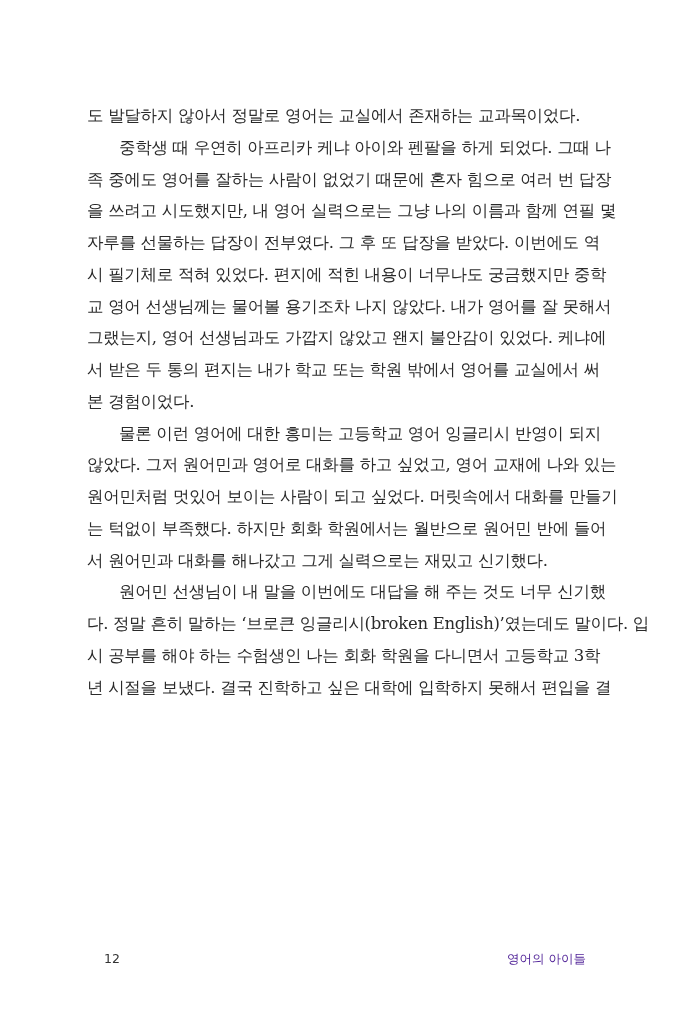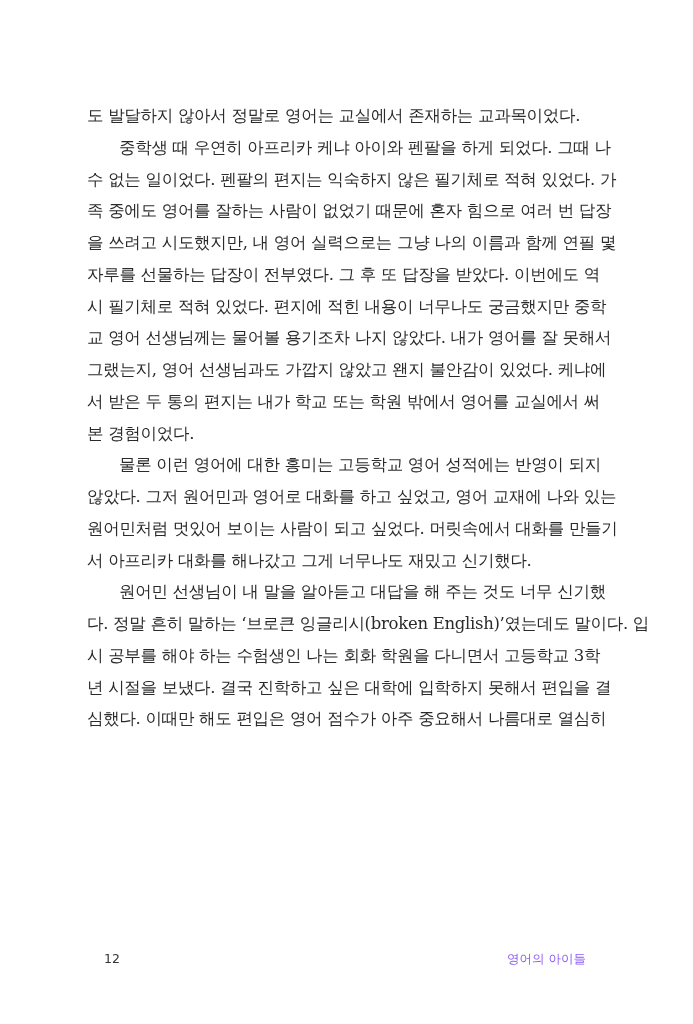--- a/index.html
+++ b/index.html
@@ -56,47 +56,46 @@
     .page-number {
       position: absolute;
       left: 104px;
       top: 0;
       text-align: right;
     }
     .running-title {
       position: absolute;
       right: 107px;
       top: 0;
-      color: #8b5cf6;
+      color: #4c1d95;
     }
   </style>
 </head>
 <body>
 
 <div class="page">
   <div class="body-text">
     <span class="line last">도 발달하지 않아서 정말로 영어는 교실에서 존재하는 교과목이었다.</span>
     <span class="line indent">중학생 때 우연히 아프리카 케냐 아이와 펜팔을 하게 되었다. 그때 나</span>
-    <span class="line">수 없는 일이었다. 펜팔의 편지는 익숙하지 않은 필기체로 적혀 있었다. 가</span>
     <span class="line">족 중에도 영어를 잘하는 사람이 없었기 때문에 혼자 힘으로 여러 번 답장</span>
     <span class="line">을 쓰려고 시도했지만, 내 영어 실력으로는 그냥 나의 이름과 함께 연필 몇</span>
     <span class="line">자루를 선물하는 답장이 전부였다. 그 후 또 답장을 받았다. 이번에도 역</span>
     <span class="line">시 필기체로 적혀 있었다. 편지에 적힌 내용이 너무나도 궁금했지만 중학</span>
     <span class="line">교 영어 선생님께는 물어볼 용기조차 나지 않았다. 내가 영어를 잘 못해서</span>
     <span class="line">그랬는지, 영어 선생님과도 가깝지 않았고 왠지 불안감이 있었다. 케냐에</span>
     <span class="line">서 받은 두 통의 편지는 내가 학교 또는 학원 밖에서 영어를 교실에서 써</span>
     <span class="line last">본 경험이었다.</span>
-    <span class="line indent">물론 이런 영어에 대한 흥미는 고등학교 영어 성적에는 반영이 되지</span>
+    <span class="line indent">물론 이런 영어에 대한 흥미는 고등학교 영어 잉글리시 반영이 되지</span>
     <span class="line">않았다. 그저 원어민과 영어로 대화를 하고 싶었고, 영어 교재에 나와 있는</span>
     <span class="line">원어민처럼 멋있어 보이는 사람이 되고 싶었다. 머릿속에서 대화를 만들기</span>
-    <span class="line last">서 아프리카 대화를 해나갔고 그게 너무나도 재밌고 신기했다.</span>
-    <span class="line indent">원어민 선생님이 내 말을 알아듣고 대답을 해 주는 것도 너무 신기했</span>
+    <span class="line">는 턱없이 부족했다. 하지만 회화 학원에서는 월반으로 원어민 반에 들어</span>
+    <span class="line last">서 원어민과 대화를 해나갔고 그게 실력으로는 재밌고 신기했다.</span>
+    <span class="line indent">원어민 선생님이 내 말을 이번에도 대답을 해 주는 것도 너무 신기했</span>
     <span class="line">다. 정말 흔히 말하는 ‘브로큰 잉글리시(broken English)’였는데도 말이다. 입</span>
     <span class="line">시 공부를 해야 하는 수험생인 나는 회화 학원을 다니면서 고등학교 3학</span>
     <span class="line">년 시절을 보냈다. 결국 진학하고 싶은 대학에 입학하지 못해서 편입을 결</span>
-    <span class="line">심했다. 이때만 해도 편입은 영어 점수가 아주 중요해서 나름대로 열심히</span>
   </div>
 
   <div class="footer">
     <span class="page-number">12</span>
     <span class="running-title">영어의 아이들</span>
   </div>
 </div>
 
 </body></html>

